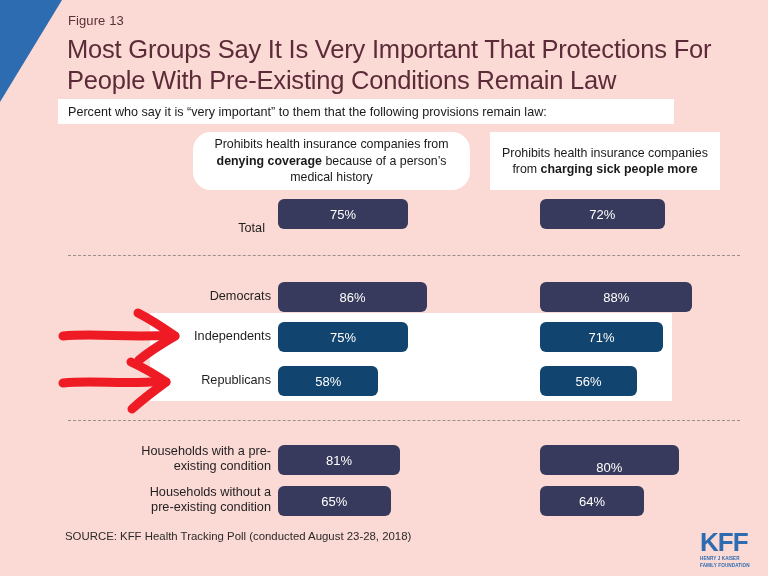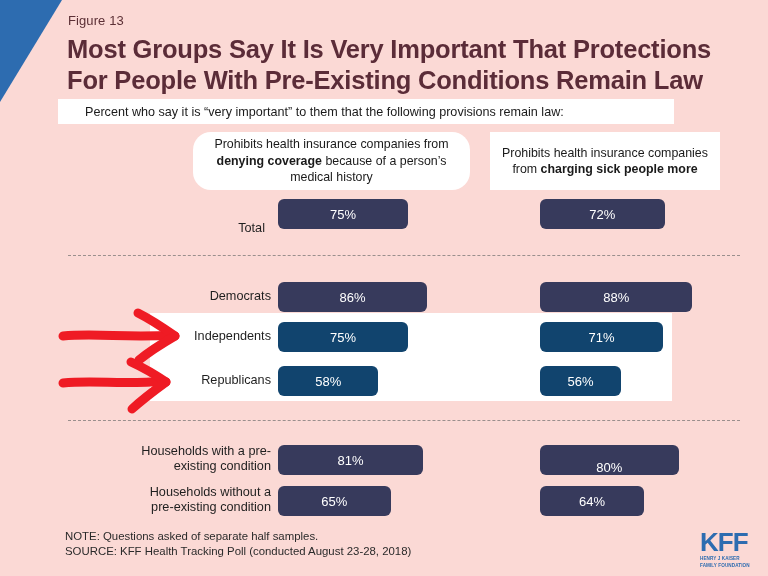--- a/index.html
+++ b/index.html
@@ -20,30 +20,30 @@
   }
 
   
   .figure-label{
     position:absolute; left:68px; top:13px;
     font-size:13px; color:#5c3036; letter-spacing:.1px;
   }
   .page-title{
     position:absolute; left:67px; top:34px; width:690px;
     font-size:25.5px; line-height:31px; color:#5b2c38;
-    font-weight:700; letter-spacing:-.2px;
+    font-weight:400; letter-spacing:-.2px;
   }
   .subtitle-banner{
     position:absolute; left:58px; top:99px;
     width:616px; height:25px;
     background:#ffffff;
     display:flex; align-items:center;
   }
   .subtitle-banner span{
-    padding-left:10px; font-size:12.6px; color:#1a1a1a; white-space:nowrap;margin-left:17px;
+    padding-left:10px; font-size:12.6px; color:#1a1a1a; white-space:nowrap;
   }
 
   
   .col-head{
     position:absolute; top:132px; height:58px;
     background:#ffffff;
     display:flex; align-items:center; justify-content:center;
     text-align:center;
     font-size:12.4px; line-height:16.5px; color:#1a1a1a;
     padding:2px 8px;
@@ -154,27 +154,27 @@
       </div>
       <div class="bar hl" style="left: 540px; width: 122.972px; top: 0px;">
         <span>71%</span>
       </div>
     </div>
     <div class="row" style="top: 366px;">
       <div class="row-label" style="left: 71px; width: 200px; top: 7px;">Republicans</div>
       <div class="bar hl" style="left: 278px; width: 100.456px; top: 0px;">
         <span>58%</span>
       </div>
-      <div class="bar hl" style="left: 540px; width: 81px; top: 0px;">
+      <div class="bar hl" style="left: 540px; width: 97px; top: 0px;">
         <span>56%</span>
       </div>
     </div>
     <div class="row" style="top: 445px;">
       <div class="row-label" style="left: 71px; width: 200px; top: -1px;">Households with a pre-<br>existing condition</div>
-      <div class="bar dark" style="left: 278px; width: 145px; top: 0px;">
+      <div class="bar dark" style="left: 278px; width: 122px; top: 0px;">
         <span>81%</span>
       </div>
       <div class="bar dark" style="left: 540px; width: 138.56px; top: 0px; align-items: flex-end;">
         <span>80%</span>
       </div>
     </div>
     <div class="row" style="top: 486px;">
       <div class="row-label" style="left: 71px; width: 200px; top: -1px; text-align: right;">Households without a<br>pre-existing condition</div>
       <div class="bar dark" style="left: 278px; width: 112.58px; top: 0px;">
         <span>65%</span>
@@ -192,21 +192,20 @@
     <path d="M175 336 C 163 343, 150 351, 139 360"></path>
   </g>
   <g fill="none" stroke="#ef1b24" stroke-width="9" stroke-linecap="round" stroke-linejoin="round">
     <path d="M63 383 C 95 380, 125 385, 163 381"></path>
     <path d="M131 362 C 144 368, 156 375, 166 382"></path>
     <path d="M166 382 C 155 390, 143 399, 132 409"></path>
   </g>
 </svg>
 
 <div class="notes">
-  <div>NOTE: Questions asked of separate half samples.</div>
   <div>SOURCE: KFF Health Tracking Poll (conducted August 23-28, 2018)</div>
 </div>
 
 <div class="kff-logo">
   <div class="kff-wordmark">KFF</div>
   <div class="kff-sub">HENRY J KAISER</div>
   <div class="kff-sub">FAMILY FOUNDATION</div>
 </div>
 
 </body></html>

